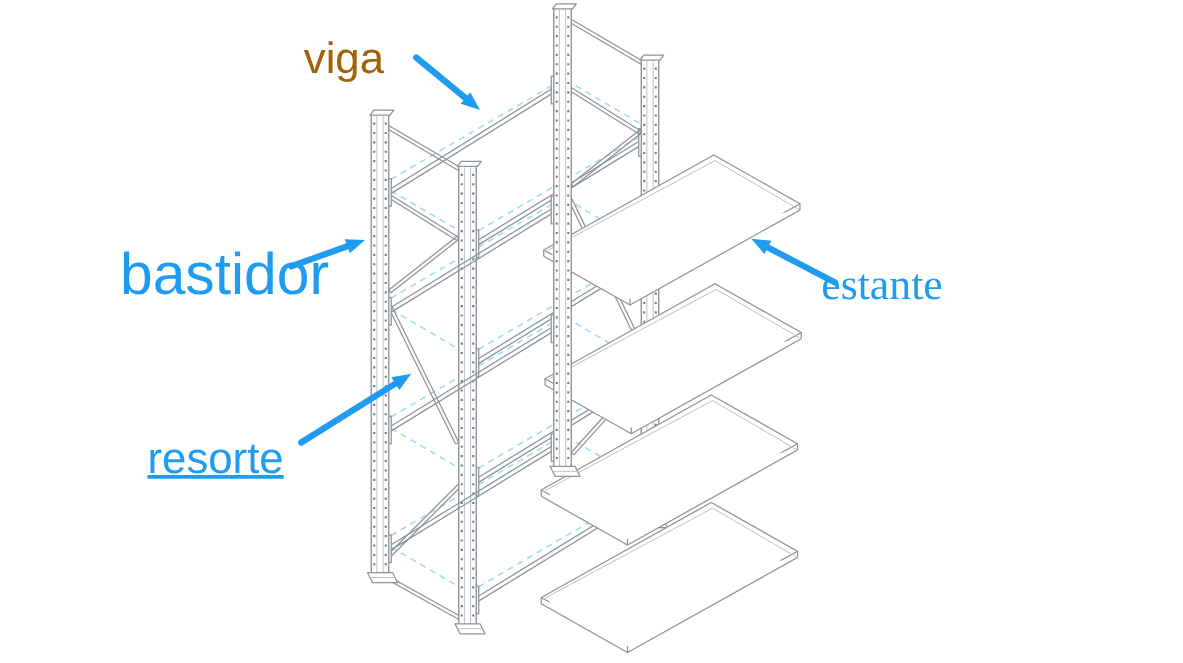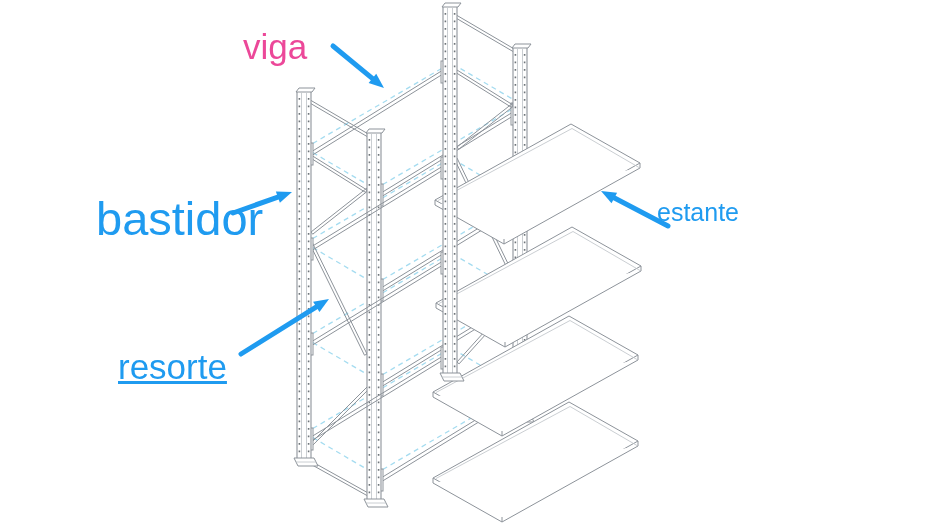--- a/index.html
+++ b/index.html
@@ -288,17 +288,17 @@
       <g>
         <line x1="241" y1="354" x2="318.82402035193894" y2="305.3599872800381" stroke="#1f9bf0" stroke-width="5" stroke-linecap="round"></line>
         <polygon points="329,299 319.46001907994275,312.0379739240782 313.1000317999046,301.8619942760172" fill="#1f9bf0"></polygon>
       </g>
       <g>
         <line x1="668" y1="226" x2="611.636186178458" y2="196.55621666038851" stroke="#1f9bf0" stroke-width="5" stroke-linecap="round"></line>
         <polygon points="601,191 617.0733410532669,192.62717773625664 611.5171243928783,203.26336391471463" fill="#1f9bf0"></polygon>
       </g>
     </svg>
 
-  <div class="part-label" style="left: 243px; top: 29px; font-size: 35px; color: #ec4899;">viga</div>
+  <div class="part-label" style="left: 243px; top: 29px; font-size: 35px; color: #a16207;">viga</div>
   <div class="part-label" style="left: 96px; top: 195px; font-size: 47px; color: rgb(31, 155, 240);">bastidor</div>
   <div class="part-label" style="left: 118px; top: 349px; font-size: 35px; color: rgb(31, 155, 240); text-decoration: underline;">resorte</div>
-  <div class="part-label" style="left: 657px; top: 200px; font-size: 25px; color: rgb(31, 155, 240);">estante</div>
+  <div class="part-label" style="left: 657px; top: 210px; font-size: 35px; color: rgb(31, 155, 240); font-family: Liberation Serif, serif;">estante</div>
 </div>
 
 </body></html>

